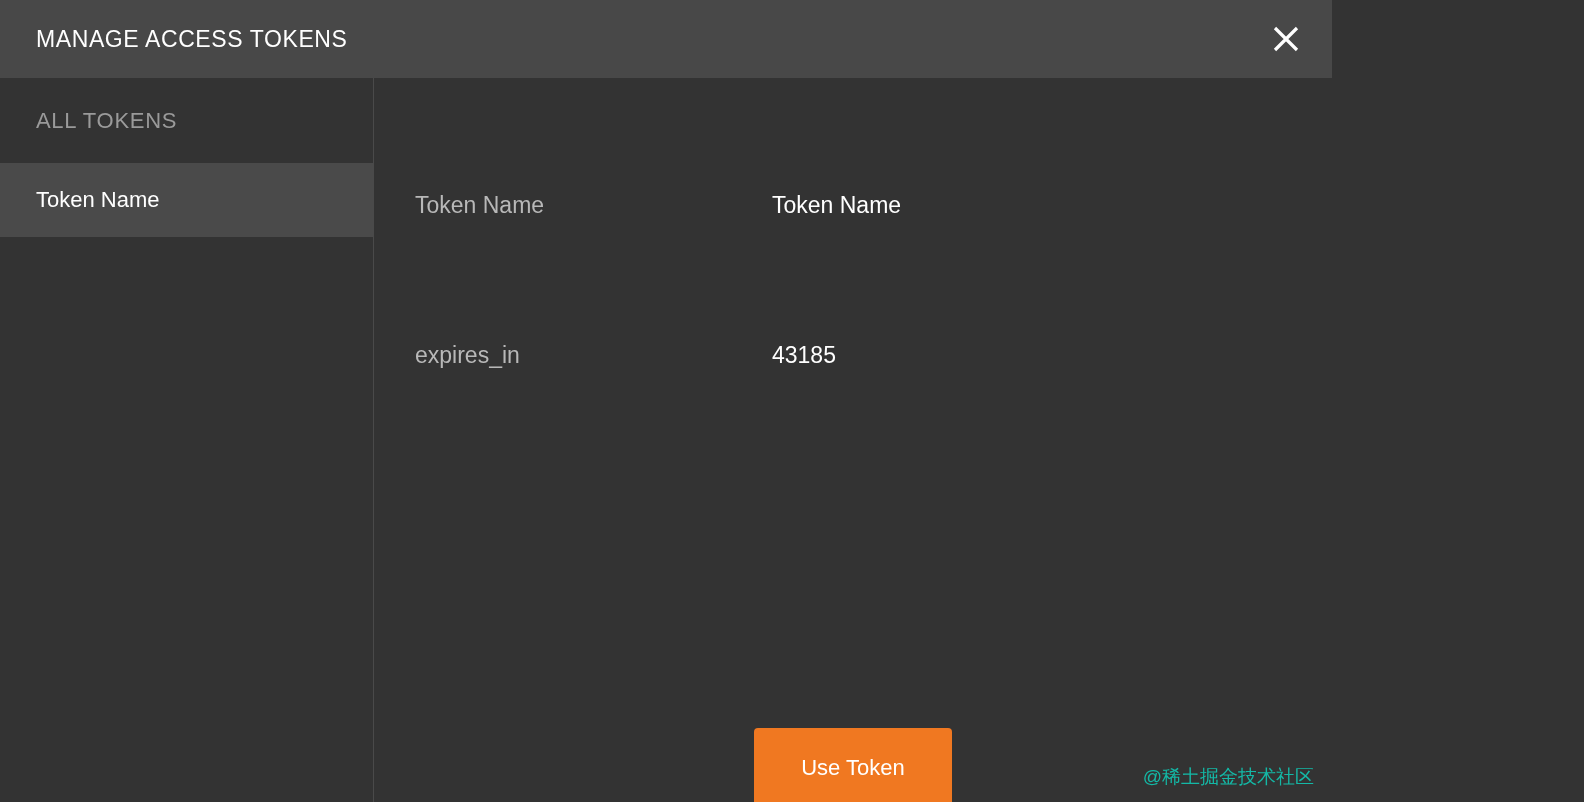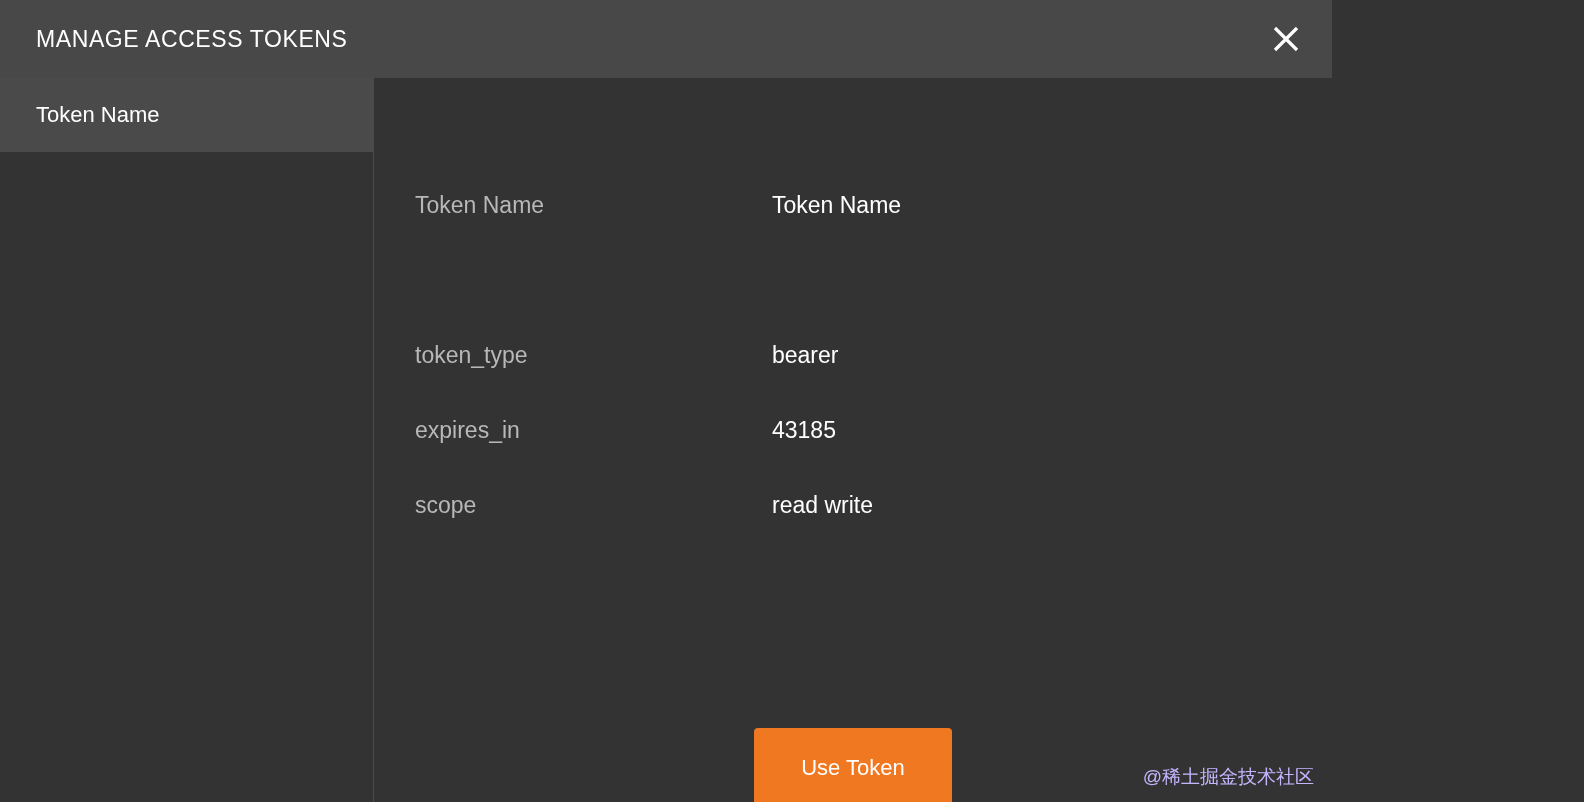--- a/index.html
+++ b/index.html
@@ -159,21 +159,21 @@
     align-items: center;
     justify-content: center;
   }
 
   
   .watermark {
     position: absolute;
     right: 18px;
     bottom: 12px;
     font-size: 19px;
-    color: #c4b5fd;
+    color: #14b8a6;
     white-space: nowrap;
     pointer-events: none;
   }
 </style>
 </head>
 <body>
 
 <div class="dialog">
 
   <div class="dialog-header">
@@ -184,52 +184,45 @@
         <svg width="28" height="28" viewBox="0 0 28 28" aria-hidden="true">
           <path d="M3 3 L25 25 M25 3 L3 25" stroke="#ffffff" stroke-width="3.2" stroke-linecap="butt" fill="none"></path>
         </svg>
       </span>
     </button>
   </div>
 
   <div class="dialog-body">
 
     <div class="sidebar">
+      <div class="sidebar-heading">ALL TOKENS</div>
 
       <div class="sidebar-item selected">
         <span>Token Name</span>
       </div>
     </div>
 
     <div class="detail">
 
       <div class="detail-rows">
 
         <div class="detail-row">
           <div class="detail-label">Token Name</div>
           <div class="detail-value">Token Name</div>
         </div>
 
         <div class="detail-row">
         </div>
 
-        <div class="detail-row">
-          <div class="detail-label">token_type</div>
-          <div class="detail-value">bearer</div>
-        </div>
 
         <div class="detail-row">
           <div class="detail-label">expires_in</div>
           <div class="detail-value">43185</div>
         </div>
 
-        <div class="detail-row">
-          <div class="detail-label">scope</div>
-          <div class="detail-value">read write</div>
-        </div>
 
       </div>
 
       <div class="action-area">
         <button class="use-token-button">Use Token</button>
       </div>
 
     </div>
   </div>
 

